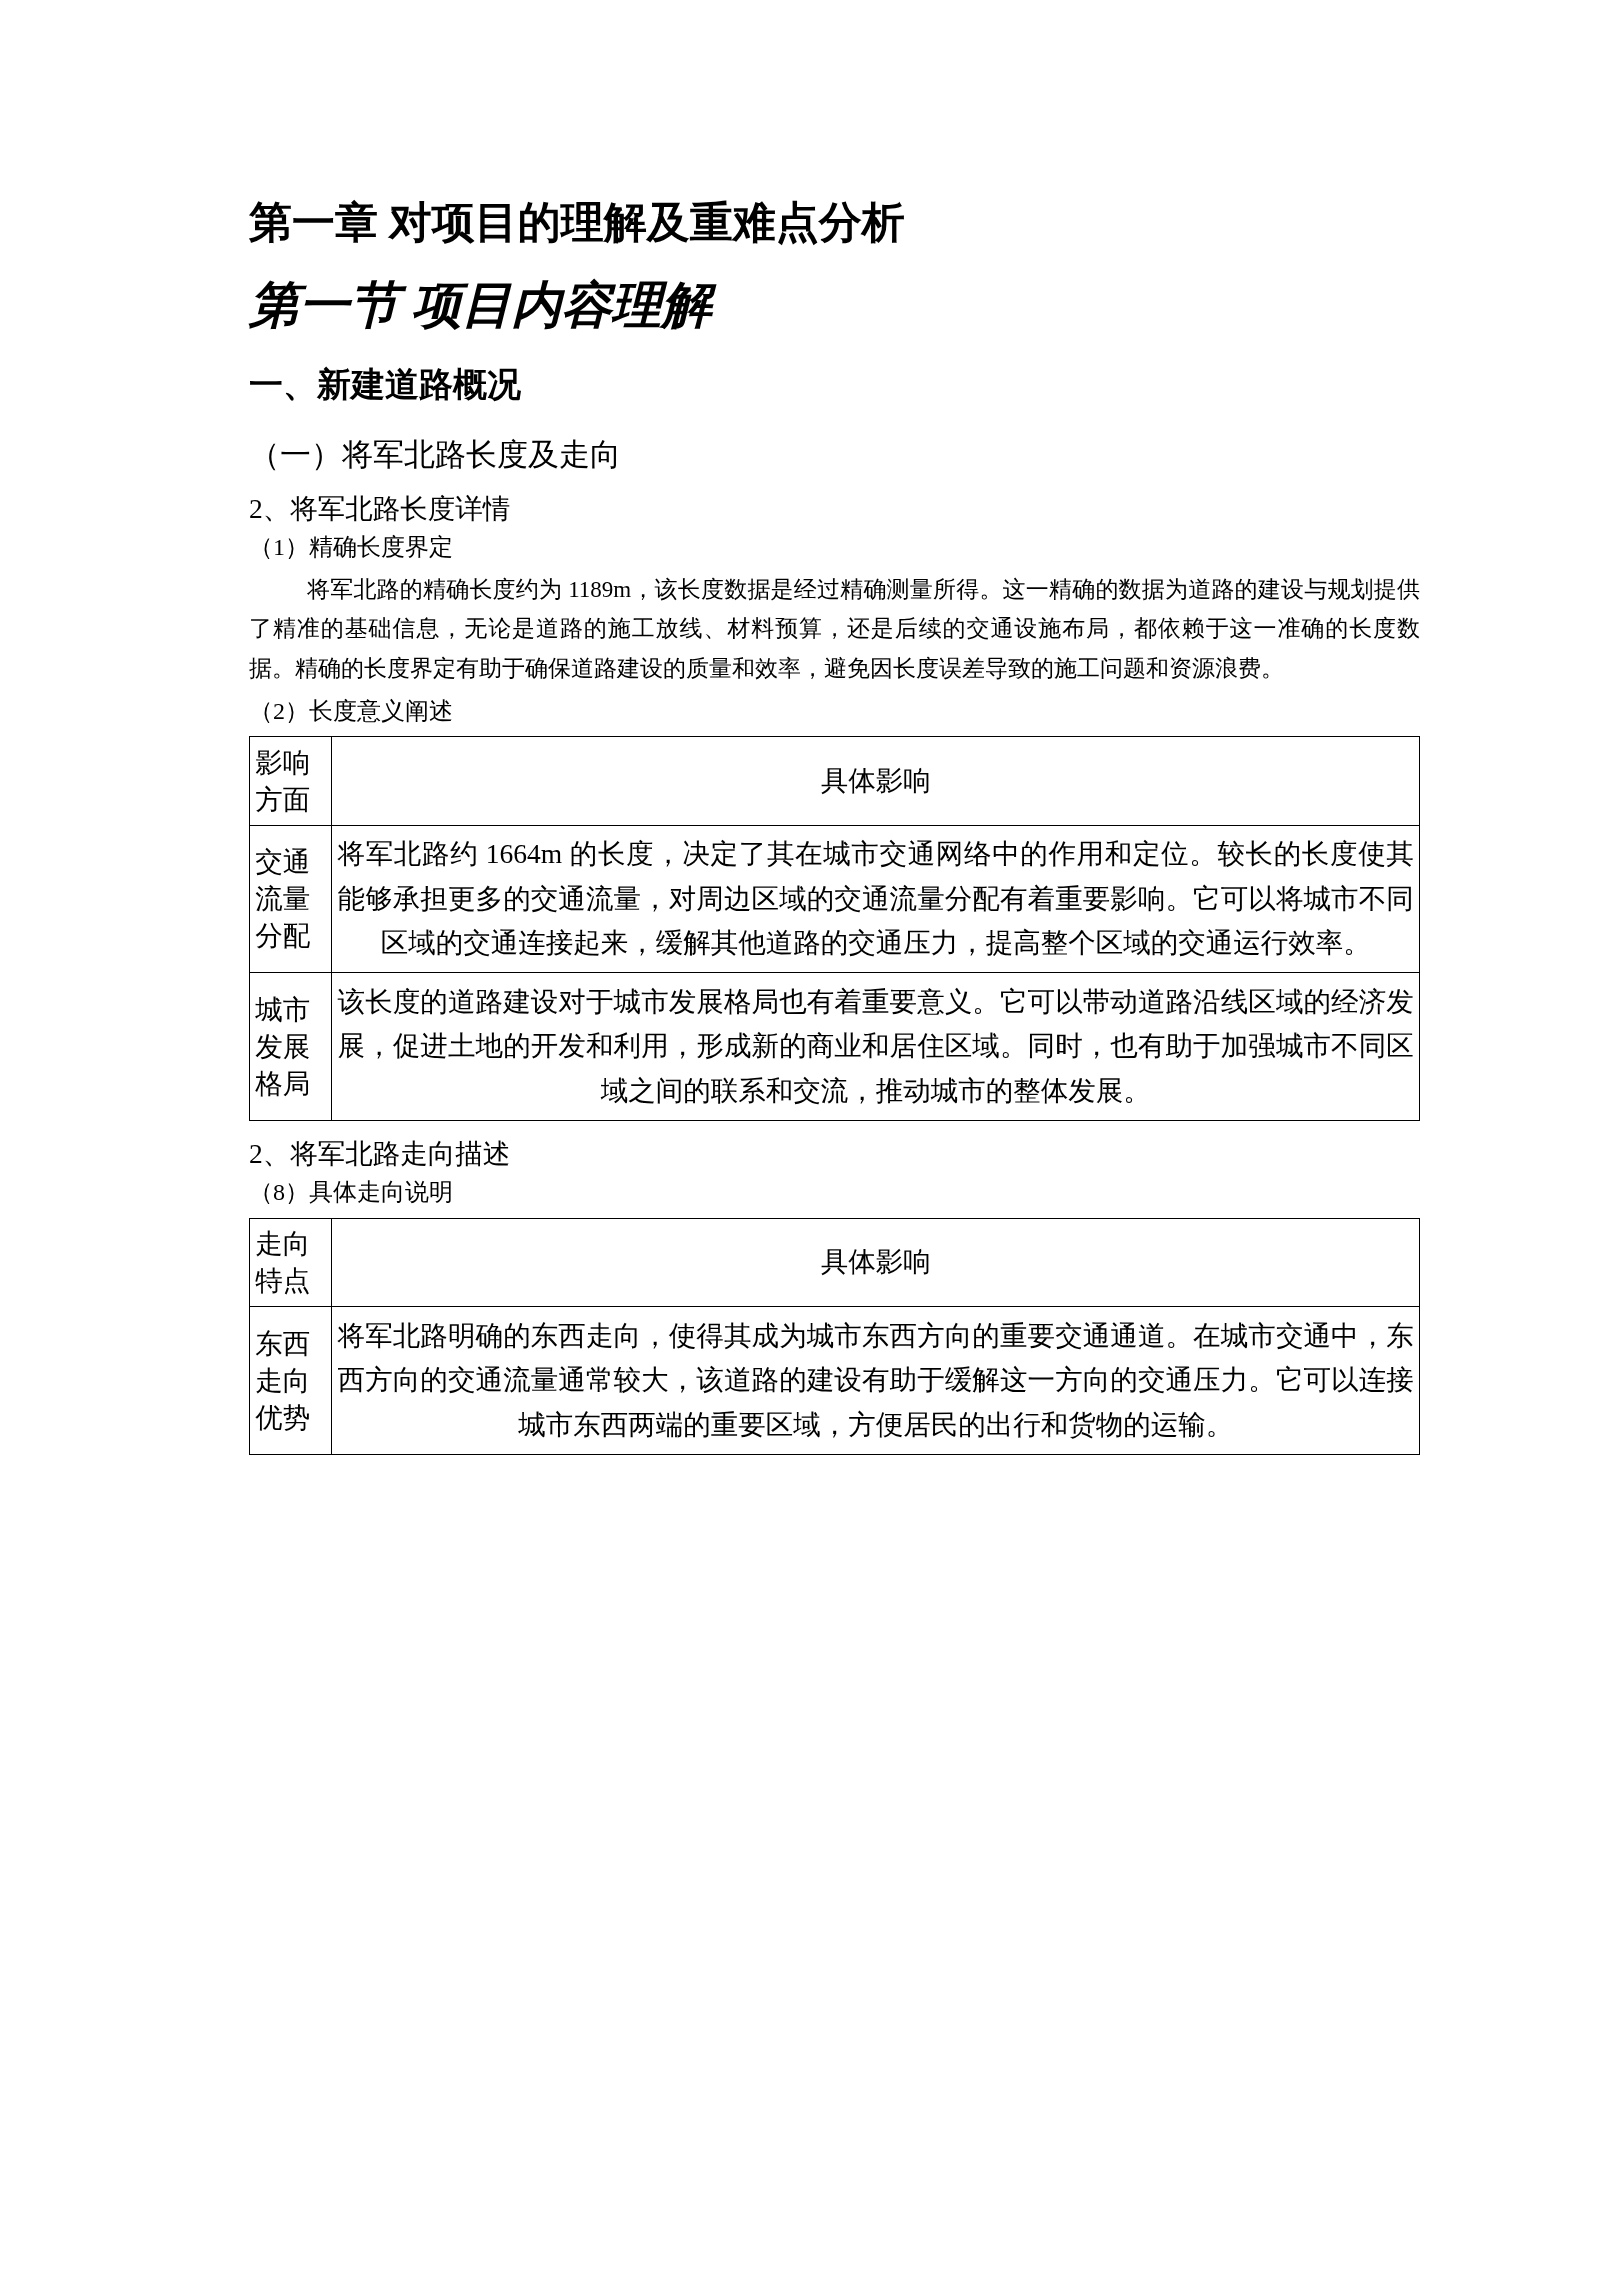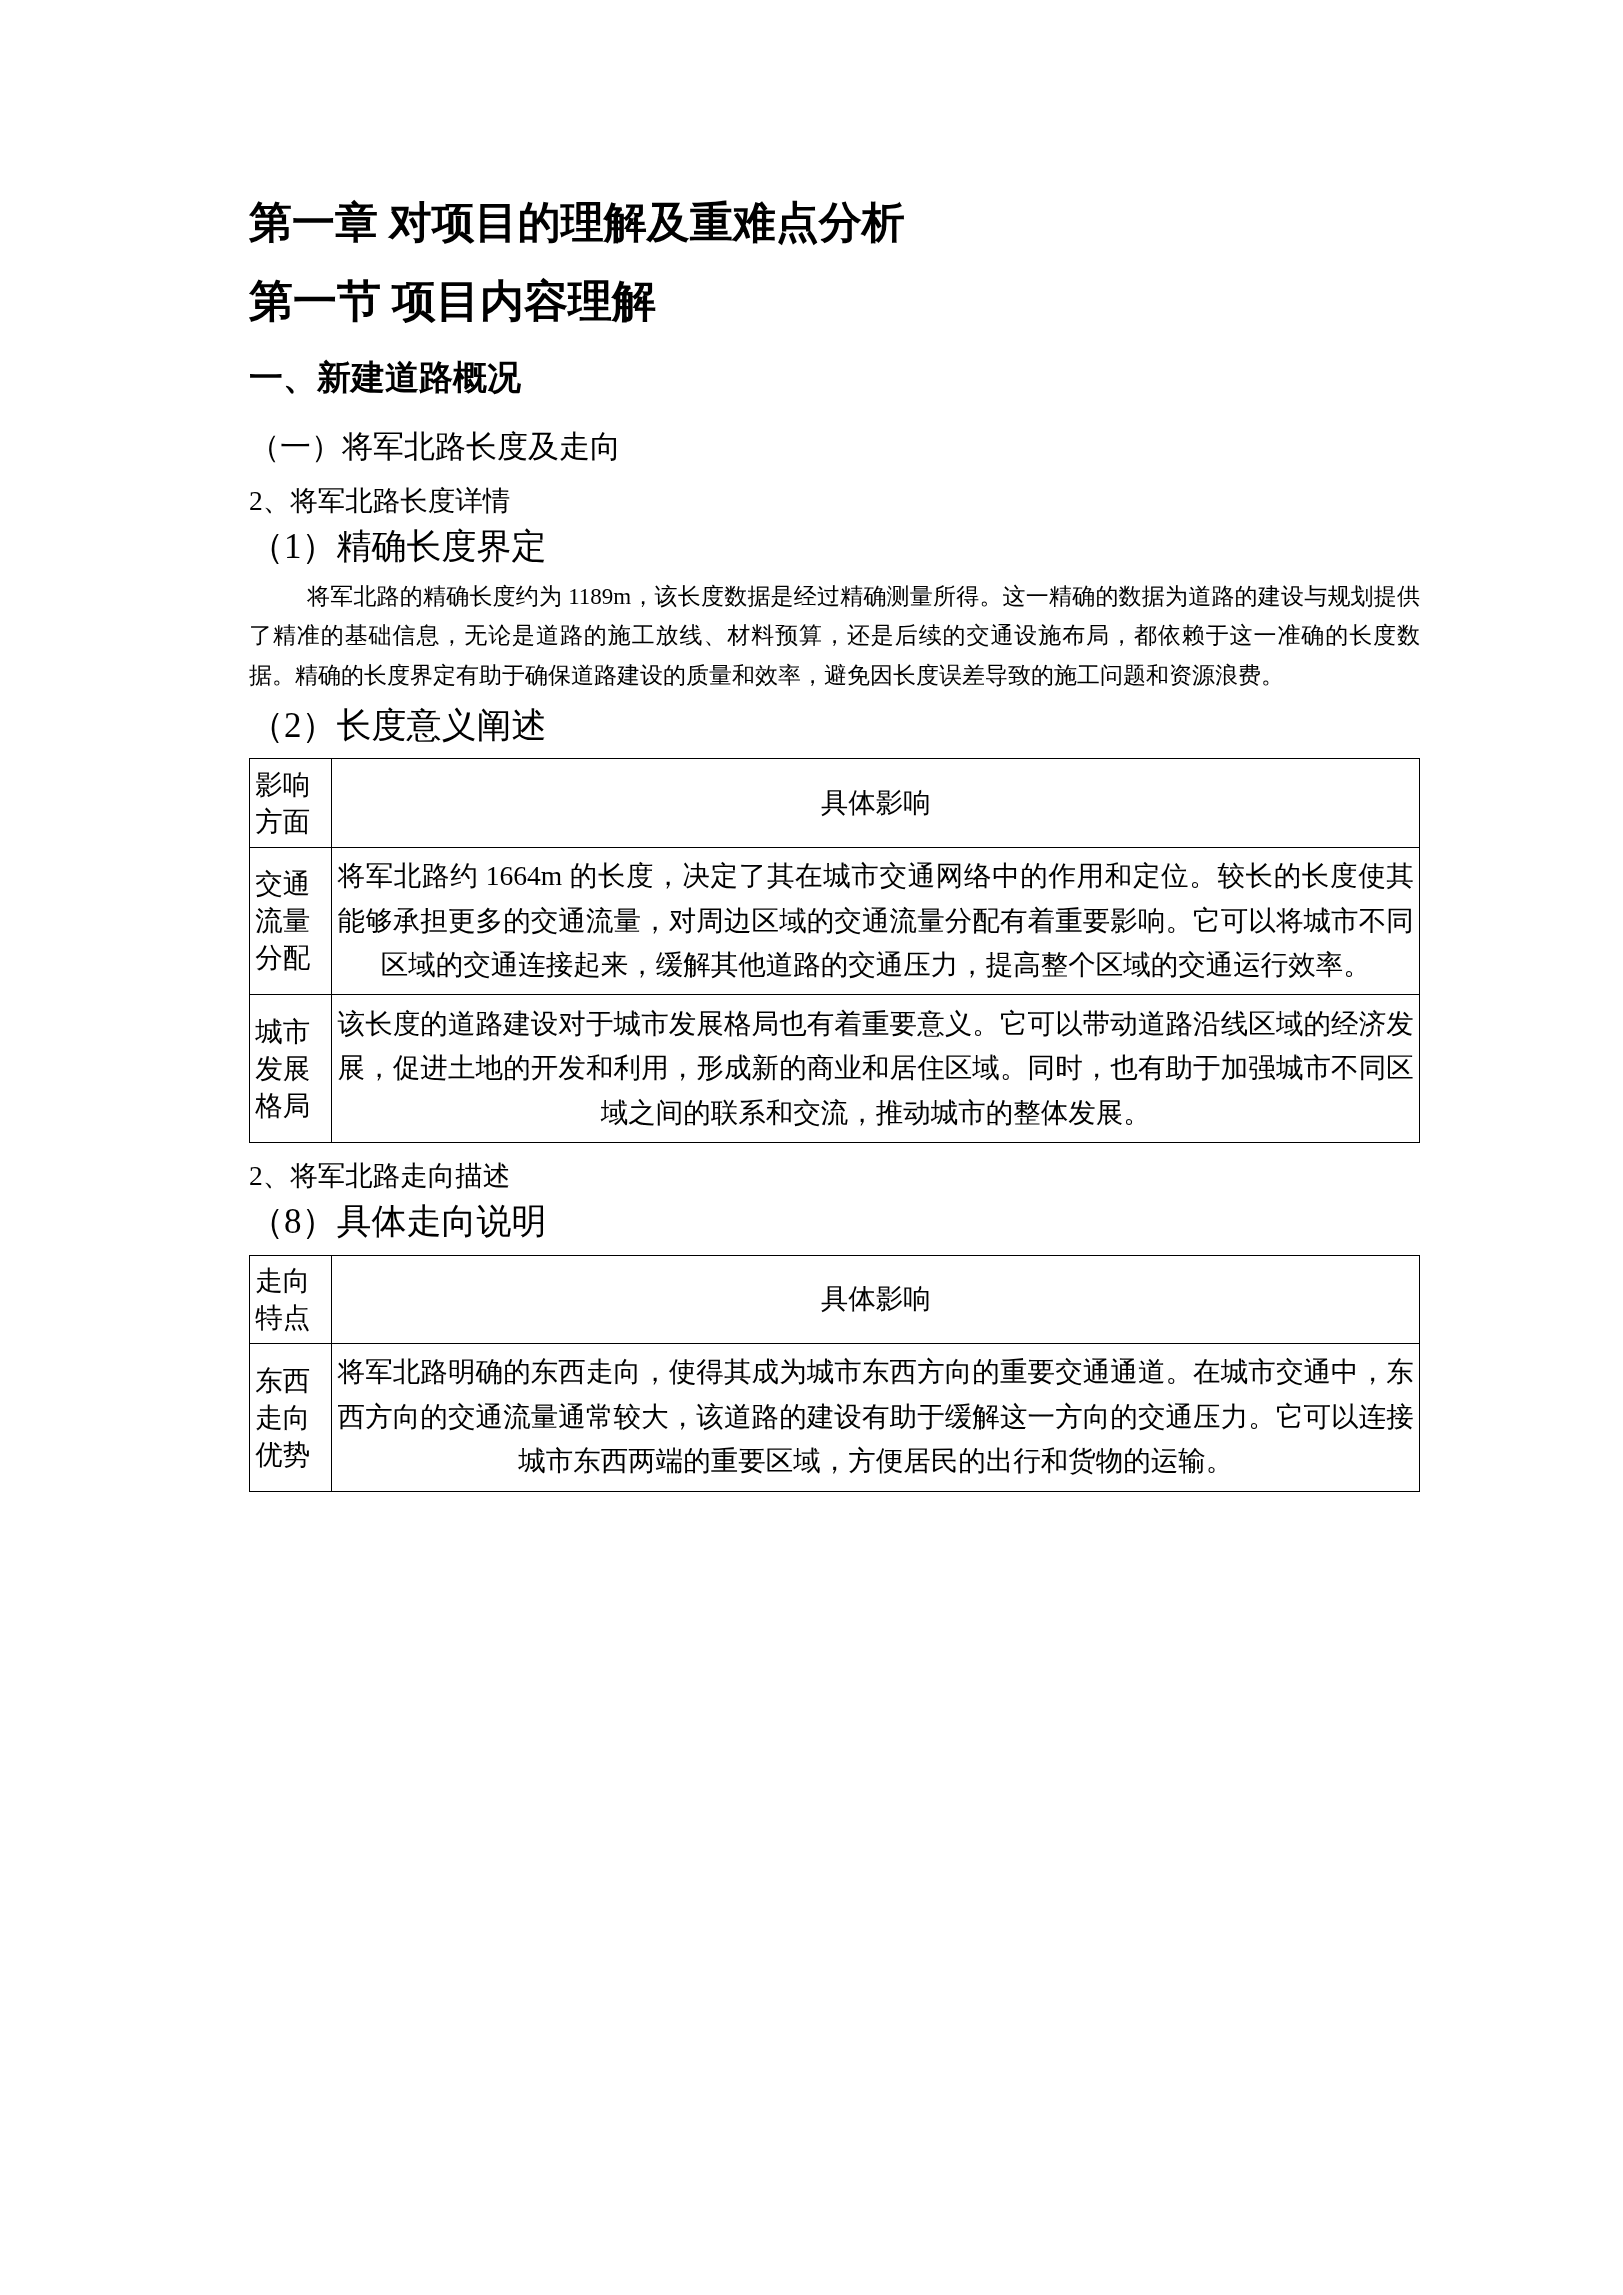--- a/index.html
+++ b/index.html
@@ -27,45 +27,46 @@
 
   
   h1.chapter-title {
     font-size: 43px;
     font-weight: bold;
     line-height: 1.25;
     margin: 0 0 6.5px 0;
     letter-spacing: 0px;
   }
   h2.section-title {
-    font-size: 44px;
+    font-size: 50px;
     font-weight: bold;
     line-height: 1.3;
     margin: 23.6px 0 6.5px 0;
+    font-style: italic;
   }
   h3.sub-title {
     font-size: 34px;
     font-weight: bold;
     line-height: 1.3;
     margin: 25px 0 6.5px 0;
   }
   h4.item-title {
     font-size: 31px;
     font-weight: normal;
     line-height: 1.3;
     margin: 27.5px 0 5.2px 0;
   }
   p.numbered {
     font-size: 27.5px;
     font-weight: normal;
     line-height: 1.35;
     margin: 14.4px 0 2.6px 0;
   }
   p.lettered {
-    font-size: 35px;
+    font-size: 24px;
     font-weight: normal;
     line-height: 1.35;
     margin: 3.9px 0 2.6px 0;
   }
 
   
   p.body-text {
     font-size: 23px;
     line-height: 1.72;
     margin: 6.5px 0 6.5px 0;

